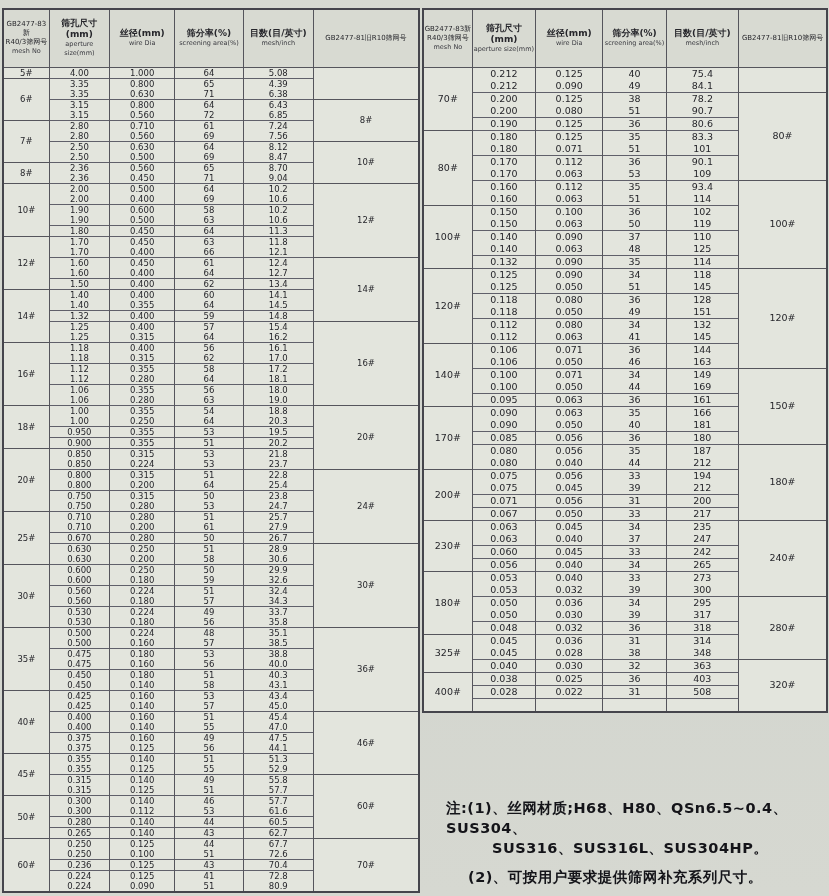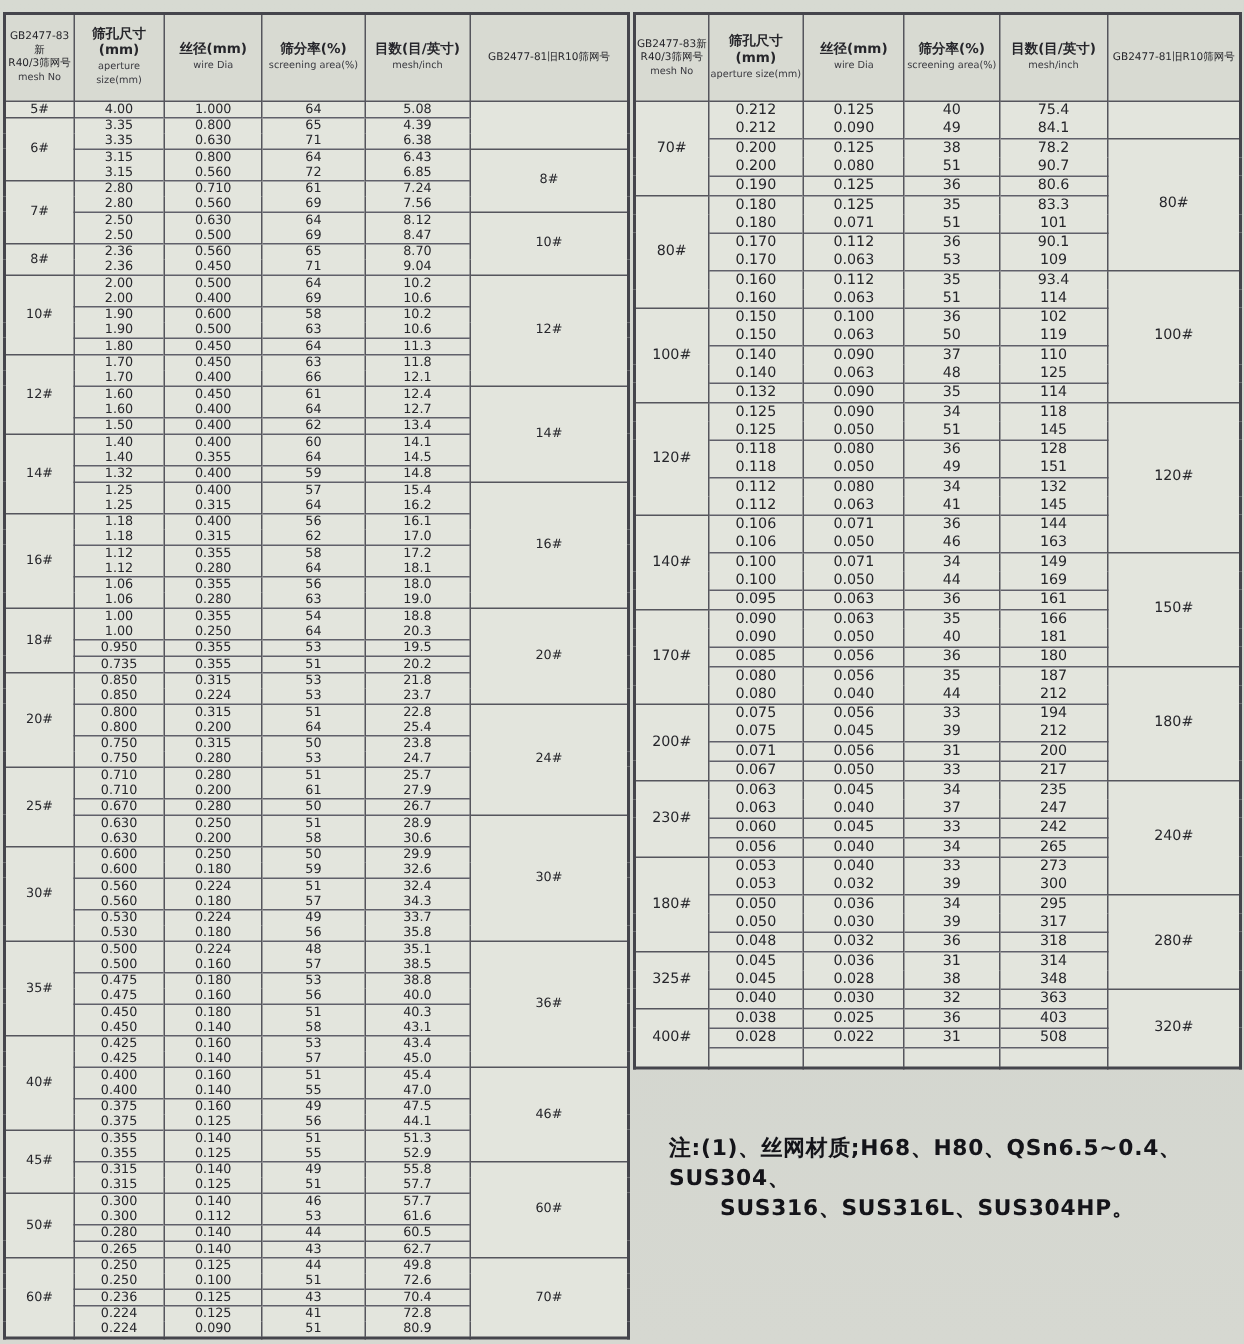--- a/index.html
+++ b/index.html
@@ -29,25 +29,25 @@
   .tr-t td{height:12px;font-size:9.5px;line-height:12px;}
   .tl thead tr{height:58px;}
   .tr-t thead tr{height:58px;}
   .h-zh{font-size:9px;line-height:11px;font-weight:bold;}
   .h-en{font-size:6.5px;line-height:9px;color:#3a3a40;}
   .h-sm{font-size:7px;line-height:9px;}
   td.mcol,td.ocol{border:1px solid #55555c;background:#e3e5dd;}
   td.d{border-left:1px solid #55555c;border-right:1px solid #55555c;}
   tr.sep td.d{border-top:1px solid #60606a;}
   .notes{
-    position:absolute;left:446px;top:756px;width:378px;
+    position:absolute;left:446px;top:798px;width:378px;
     font-size:14.5px;font-weight:600;color:#141419;line-height:20px;
     letter-spacing:0.5px;
   }
-  .note-l2{margin-left:34px;}
+  .note-l2{margin-left:46px;}
   .note-l3{margin-left:22px;margin-top:9px;}
 </style>
 </head>
 <body>
 
 <div class="page">
 
   <div class="table-wrap wrap-left">
     <table class="sieve tl">
       <colgroup>
@@ -307,21 +307,21 @@
             <td class="d">64</td>
             <td class="d">20.3</td>
           </tr>
           <tr class="sep">
             <td class="d">0.950</td>
             <td class="d">0.355</td>
             <td class="d">53</td>
             <td class="d">19.5</td>
           </tr>
           <tr class="sep">
-            <td class="d">0.735</td>
+            <td class="d">0.900</td>
             <td class="d">0.355</td>
             <td class="d">51</td>
             <td class="d">20.2</td>
           </tr>
           <tr class="sep">
             <td class="mcol" rowspan="6">20#</td>
             <td class="d">0.850</td>
             <td class="d">0.315</td>
             <td class="d">53</td>
             <td class="d">21.8</td>
@@ -551,21 +551,21 @@
             <td class="d">0.265</td>
             <td class="d">0.140</td>
             <td class="d">43</td>
             <td class="d">62.7</td>
           </tr>
           <tr class="sep">
             <td class="mcol" rowspan="5">60#</td>
             <td class="d">0.250</td>
             <td class="d">0.125</td>
             <td class="d">44</td>
-            <td class="d">49.8</td>
+            <td class="d">67.7</td>
             <td class="ocol" rowspan="5">70#</td>
           </tr>
           <tr>
             <td class="d">0.250</td>
             <td class="d">0.100</td>
             <td class="d">51</td>
             <td class="d">72.6</td>
           </tr>
           <tr class="sep">
             <td class="d">0.236</td>
@@ -954,15 +954,16 @@
             <td class="d"></td>
             <td class="d"></td>
           </tr>
         </tbody>
     </table>
   </div>
 
   <div class="notes">
     <div class="note-l1">注:(1)、丝网材质;H68、H80、QSn6.5~0.4、SUS304、</div>
     <div class="note-l2">SUS316、SUS316L、SUS304HP。</div>
+    <div class="note-l3">(2)、可按用户要求提供筛网补充系列尺寸。</div>
   </div>
 
 </div>
 
 </body></html>

